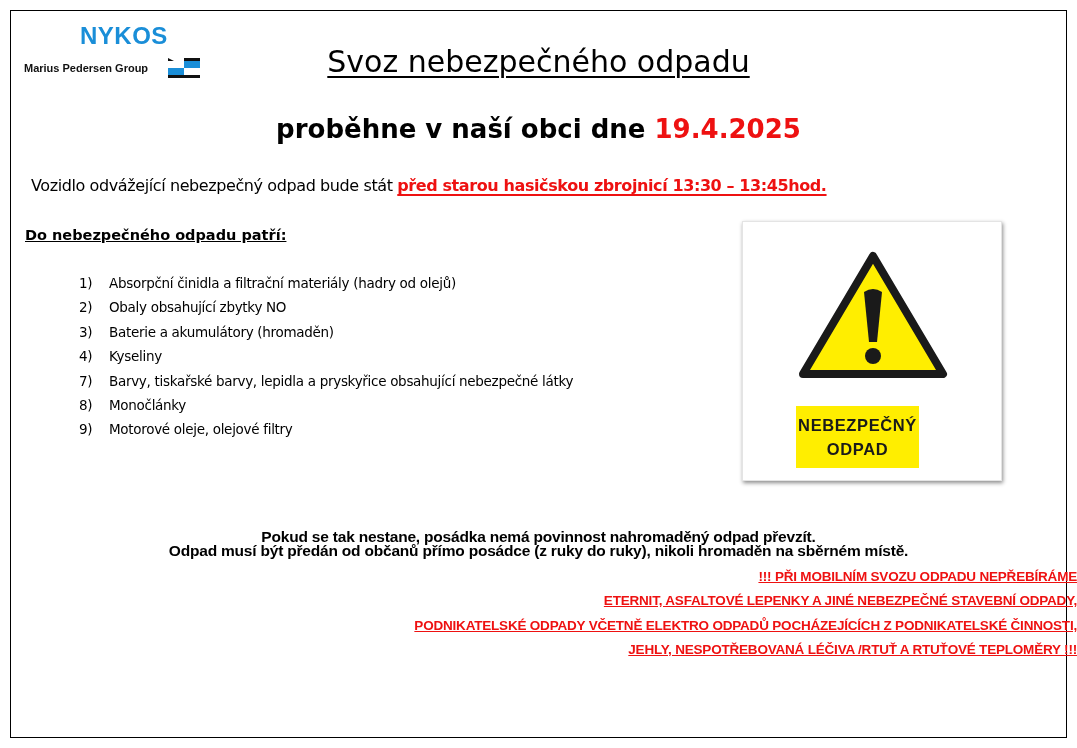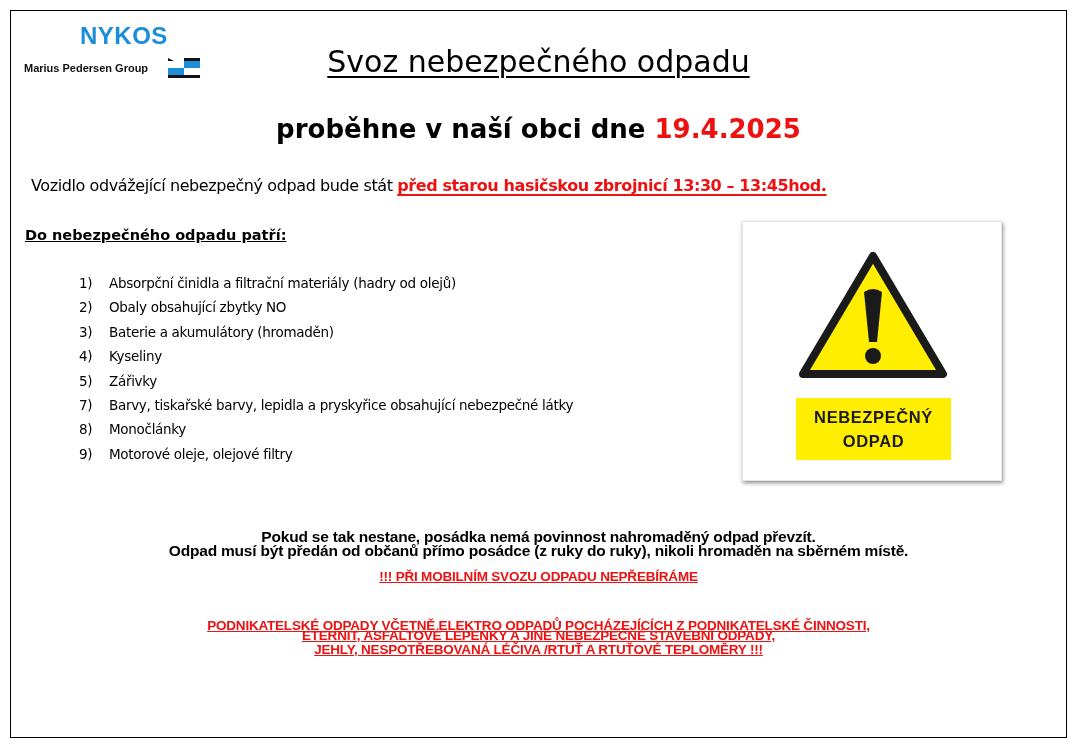--- a/index.html
+++ b/index.html
@@ -14,23 +14,23 @@
     .subtitle { position: absolute; left: 0; right: 0; top: 114px; text-align: center; font-family: "DejaVu Sans", sans-serif; font-weight: bold; font-size: 26px; }
     .red { color: #ee1111; }
     .vehicle { position: absolute; left: 31px; top: 176px; font-family: "DejaVu Sans", sans-serif; font-size: 16px; white-space: nowrap; letter-spacing: -0.4px; }
     .vehicle .place { color: #ee1111; font-weight: bold; text-decoration: underline; text-decoration-thickness: 2px; text-underline-offset: 3px; }
     .list-heading { position: absolute; left: 25px; top: 227px; font-family: "DejaVu Sans", sans-serif; font-weight: bold; font-size: 14.5px; text-decoration: underline; }
     .items { position: absolute; left: 71px; top: 263px; margin: 8px; padding: 0; list-style: none; font-family: "DejaVu Sans", sans-serif; font-size: 13.5px; letter-spacing: -0.3px; }
     .items li { height: 24.4px; line-height: 24px; white-space: nowrap; }
     .items .num { display: inline-block; width: 30px; }
     .wavy { text-decoration: underline wavy #e03030; text-decoration-thickness: 1px; }
     .sign { position: absolute; left: 742px; top: 221px; width: 260px; height: 260px; background: #fff; box-shadow: 1px 2px 4px rgba(0,0,0,0.45); border: 1px solid #e4e4e4; box-sizing: border-box; }
-    .sign-label { position: absolute; left: 53px; top: 176px; width: 155px; height: 62px; background: #ffee00; display: flex; flex-direction: column; align-items: center; justify-content: center; font-family: "Liberation Sans", sans-serif; font-weight: bold; font-size: 16.5px; line-height: 24px; color: #1a1a1a; letter-spacing: 0.6px; text-align: right; }
+    .sign-label { position: absolute; left: 53px; top: 184px; width: 123px; height: 62px; background: #ffee00; display: flex; flex-direction: column; align-items: center; justify-content: center; font-family: "Liberation Sans", sans-serif; font-weight: bold; font-size: 16.5px; line-height: 24px; color: #1a1a1a; letter-spacing: 0.6px; text-align: right; }
     .rule { position: absolute; left: 0; right: 0; text-align: center; font-family: "Liberation Sans", sans-serif; font-weight: bold; font-size: 15.5px; letter-spacing: -0.2px; }
-    .warn { position: absolute; left: 0; right: 0; text-align: center; font-family: "Liberation Sans", sans-serif; font-weight: bold; font-size: 13.5px; color: #ee1111; text-decoration: underline; letter-spacing: -0.2px; }
+    .warn { position: absolute; left: 0; right: 0; text-align: right; font-family: "Liberation Sans", sans-serif; font-weight: bold; font-size: 13.5px; color: #ee1111; text-decoration: underline; letter-spacing: -0.2px; }
   </style>
 </head>
 <body>
 
 <div class="frame"></div>
 
 <div class="logo">
   <div class="logo-nykos">NYKOS</div>
   <div class="logo-group">Marius Pedersen Group</div>
   <svg class="logo-flag" viewBox="0 0 32 20">
@@ -56,21 +56,20 @@
   <span>Vozidlo odvážející nebezpečný odpad bude stát </span><span class="place">před starou hasičskou zbrojnicí  13:30 – 13:45hod.</span>
 </div>
 
 <div class="list-heading">Do nebezpečného odpadu patří:</div>
 
 <ol class="items">
   <li><span class="num">1)</span><span>Absorpční činidla a filtrační materiály (hadry od olejů)</span></li>
   <li><span class="num">2)</span><span>Obaly obsahující zbytky NO</span></li>
   <li><span class="num">3)</span><span>Baterie a akumulátory (hromaděn)</span></li>
   <li><span class="num">4)</span><span>Kyseliny</span></li>
-  <li><span class="num">5)</span><span>Zářivky</span></li>
   <li><span class="num">7)</span><span>Barvy, tiskařské barvy, lepidla a pryskyřice obsahující nebezpečné látky</span></li>
   <li><span class="num">8)</span><span>Monočlánky</span></li>
   <li><span class="num">9)</span><span>Motorové oleje, olejové filtry</span></li>
 </ol>
 
 <div class="sign">
   <svg style="position:absolute;left:55px;top:28px;" width="150" height="130" viewBox="0 0 150 130">
     <polygon points="75,6 145,124 5,124" fill="#ffee00" stroke="#1a1a1a" stroke-width="8" stroke-linejoin="round"></polygon>
     <path d="M66,42 Q75,36 84,42 L79,92 L71,92 Z" fill="#1a1a1a"></path>
     <circle cx="75" cy="106" r="8" fill="#1a1a1a"></circle>
@@ -78,15 +77,15 @@
   <div class="sign-label">
     <span>NEBEZPEČNÝ</span>
     <span>ODPAD</span>
   </div>
 </div>
 
 <div class="rule" style="top:499px;margin-top:43px;">Odpad musí být předán od občanů přímo posádce (z ruky do ruky), nikoli hromaděn na sběrném místě.</div>
 <div class="rule" style="top:528px;">Pokud se tak nestane, posádka nemá povinnost nahromaděný odpad převzít.</div>
 
 <div class="warn" style="top:569px;">!!! PŘI MOBILNÍM SVOZU ODPADU NEPŘEBÍRÁME</div>
-<div class="warn" style="top:593px;margin-top:35px;"> ETERNIT, ASFALTOVÉ LEPENKY A JINÉ NEBEZPEČNÉ STAVEBNÍ ODPADY,</div>
+<div class="warn" style="top:593px;"> ETERNIT, ASFALTOVÉ LEPENKY A JINÉ NEBEZPEČNÉ STAVEBNÍ ODPADY,</div>
 <div class="warn" style="top:618px;">PODNIKATELSKÉ ODPADY VČETNĚ ELEKTRO ODPADŮ POCHÁZEJÍCÍCH Z PODNIKATELSKÉ ČINNOSTI,</div>
 <div class="warn" style="top:642px;">JEHLY, NESPOTŘEBOVANÁ LÉČIVA /RTUŤ A RTUŤOVÉ TEPLOMĚRY !!!</div>
 
 </body></html>

